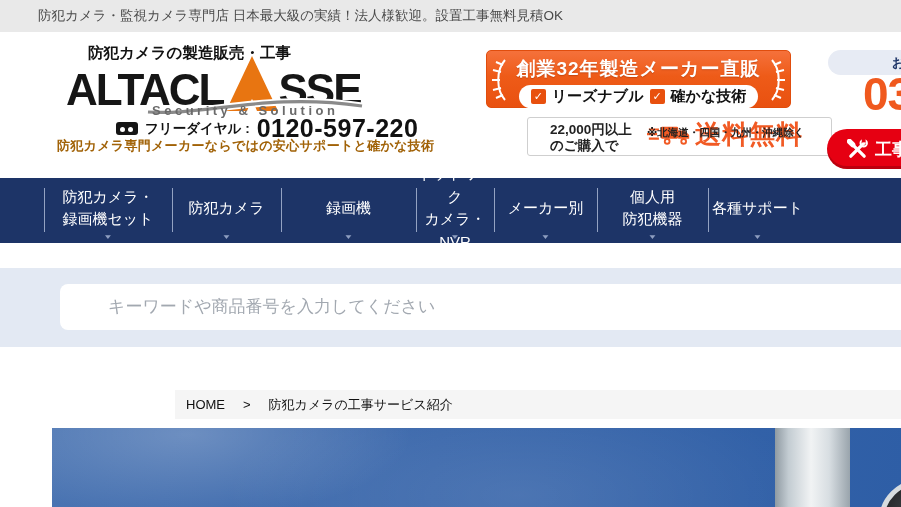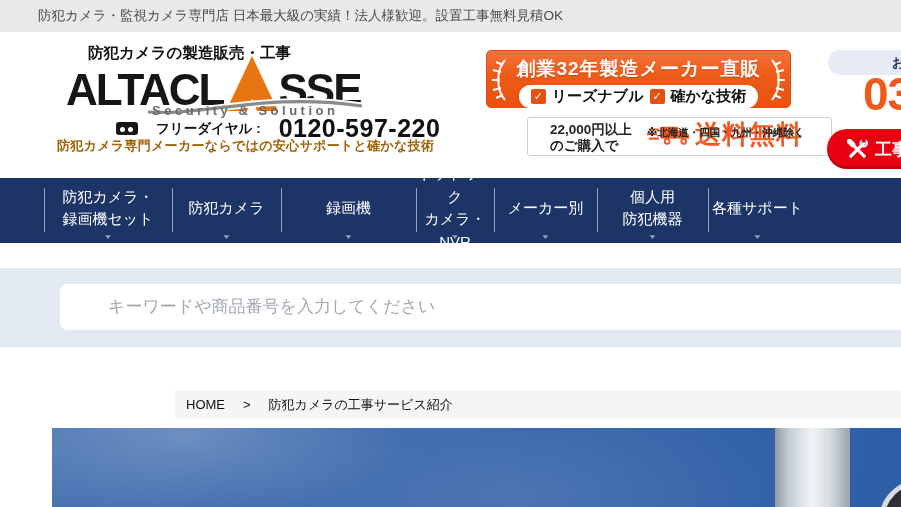--- a/index.html
+++ b/index.html
@@ -13,21 +13,21 @@
   
   .header { position:absolute; top:32px; left:0; width:100%; height:146px; background:#fff; }
 
   .logo-tagline-top { position:absolute; left:88px; top:11px; font-size:15.5px; font-weight:bold; color:#121212; }
   .brand-row { position:absolute; left:66px; top:25px; height:54px; display:flex; align-items:flex-end; }
   .brand-txt { font-size:44px; font-weight:900; letter-spacing:-2px; color:#161616; line-height:0.98; }
   .logo-triangle { width:52px; height:56px; margin:0 0 0 3px; }
   .logo-swoosh { position:absolute; left:146px; top:62px; width:218px; height:24px; pointer-events:none; }
   .logo-sub { position:absolute; left:152px; top:71px; font-size:13px; letter-spacing:3.5px;
               color:#6a6a6a; font-weight:bold; }
-  .freedial-row { position:absolute; left:116px; top:84px; display:flex; align-items:center; gap:18px; }
+  .freedial-row { position:absolute; left:116px; top:84px; display:flex; align-items:center; gap:7px; }
   .freedial-icon { width:22px; height:13px; background:#151515; border-radius:3px; position:relative; flex:0 0 auto; }
   .freedial-icon::before, .freedial-icon::after { content:""; position:absolute; top:4.5px; width:5px; height:5px;
       border-radius:50%; background:#fff; }
   .freedial-icon::before { left:4px; } .freedial-icon::after { left:12px; }
   .freedial-label { font-size:13.5px; font-weight:bold; color:#111; }
   .freedial-number { font-size:25px; font-weight:bold; color:#111; letter-spacing:.5px; line-height:1; }
   .logo-tagline-bottom { position:absolute; left:57px; top:105px; font-size:13px; font-weight:bold;
       color:#a16207; letter-spacing:.3px; }
 
   

